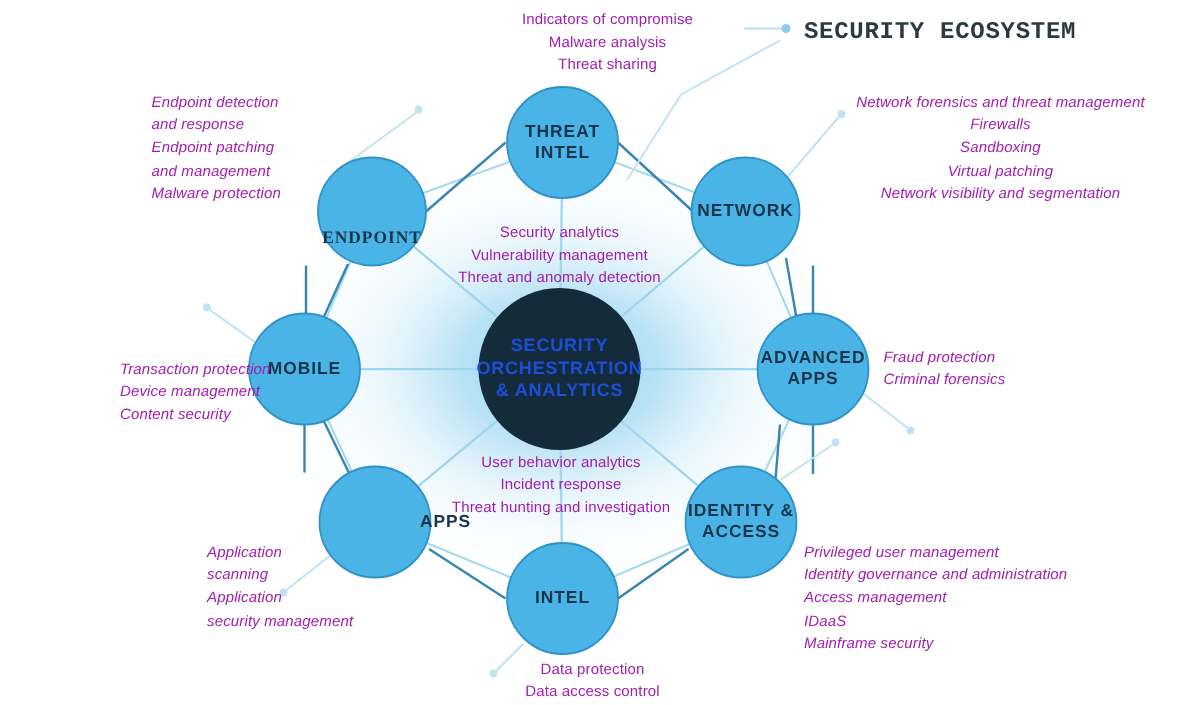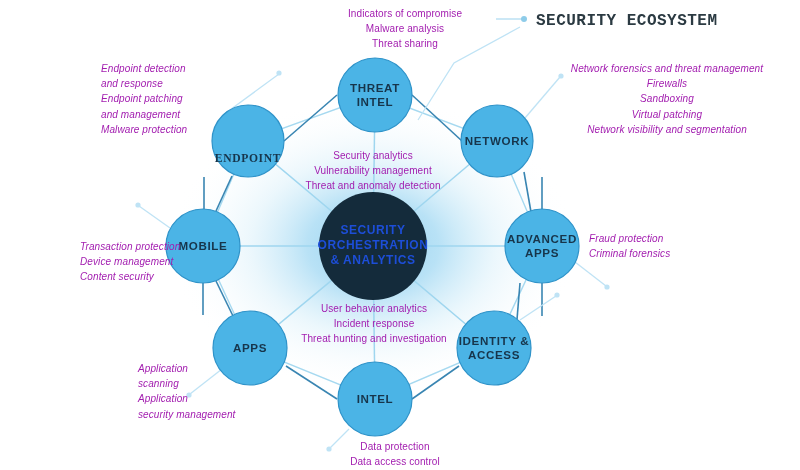--- a/index.html
+++ b/index.html
@@ -160,21 +160,21 @@
   </svg>
 
   <div class="node-label" style="left:337px; top:81px; width:76px;">THREAT
 INTEL</div>
   <div class="node-label" style="left:455px; top:134px; width:84px;">NETWORK</div>
   <div class="node-label" style="left:496px; top:232px; width:92px;">ADVANCED
 APPS</div>
   <div class="node-label" style="left:448px; top:334px; width:92px;">IDENTITY
 &amp; ACCESS</div>
   <div class="node-label" style="left:337px; top:392px; width:76px;">INTEL</div>
-  <div class="node-label" style="left:212px; top:341px; width:76px;">APPS</div>
+  <div class="node-label" style="left:212px; top:341px; width:76px;padding-left:47px;">APPS</div>
   <div class="node-label" style="left:161px; top:239px; width:84px;">MOBILE</div>
   <div class="node-label" style="left:204px; top:152px; width:88px;font-family:Liberation Serif, serif;">ENDPOINT</div>
 
   <div class="hub-label" style="left:313px; top:223px; width:120px;">SECURITY
 ORCHESTRATION
 &amp; ANALYTICS</div>
 
   <div class="eco-label" style="left:536px; top:12px;">SECURITY ECOSYSTEM</div>
 
   <div class="txt center" style="left:280px; top:6px; width:250px;">Indicators of compromise
@@ -183,20 +183,25 @@
 
   <div class="txt left" style="left:536px; top:61px; width:262px;text-align:center;">Network forensics and threat management
 Firewalls
 Sandboxing
 Virtual patching
 Network visibility and segmentation</div>
 
   <div class="txt left" style="left:589px; top:231px; width:200px;">Fraud protection
 Criminal forensics</div>
 
+  <div class="txt left" style="left:536px; top:361px; width:262px;">Privileged user management
+Identity governance and administration
+Access management
+IDaaS
+Mainframe security</div>
 
   <div class="txt center" style="left:285px; top:439px; width:220px;">Data protection
 Data access control</div>
 
   <div class="txt left" style="left:138px; top:361px; width:160px;">Application
 scanning
 Application
 security management</div>
 
   <div class="txt left" style="left:44px; top:239px; width:160px;margin-left:36px;">Transaction protection

